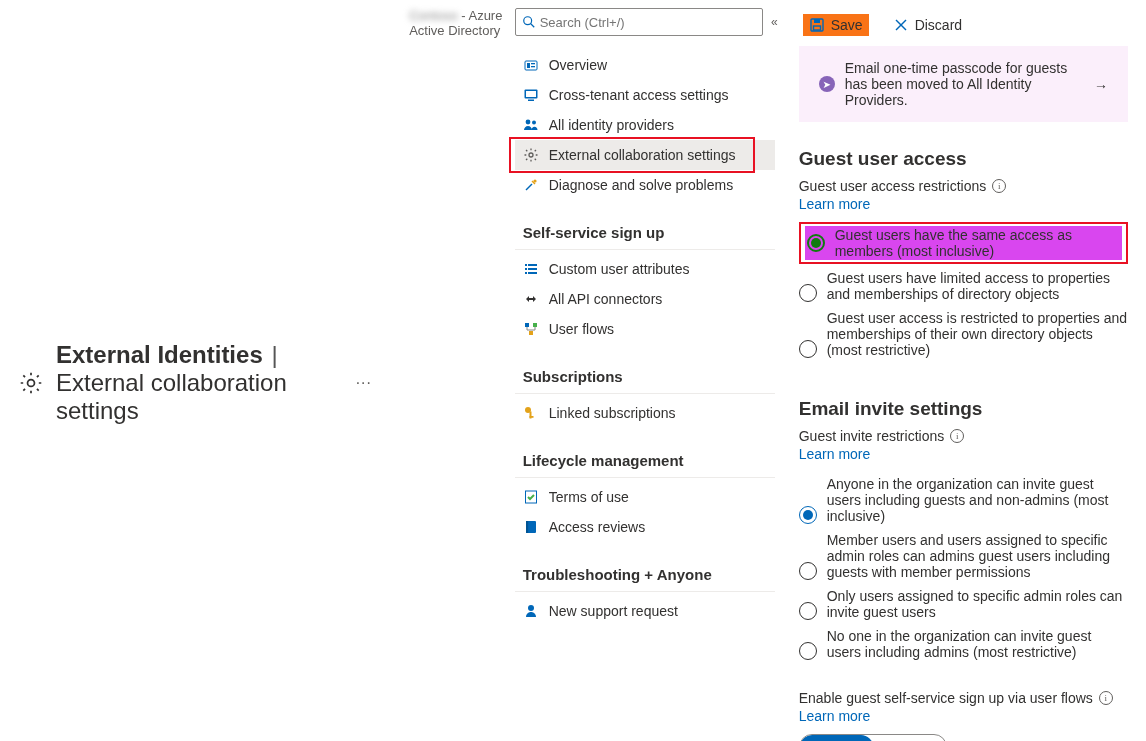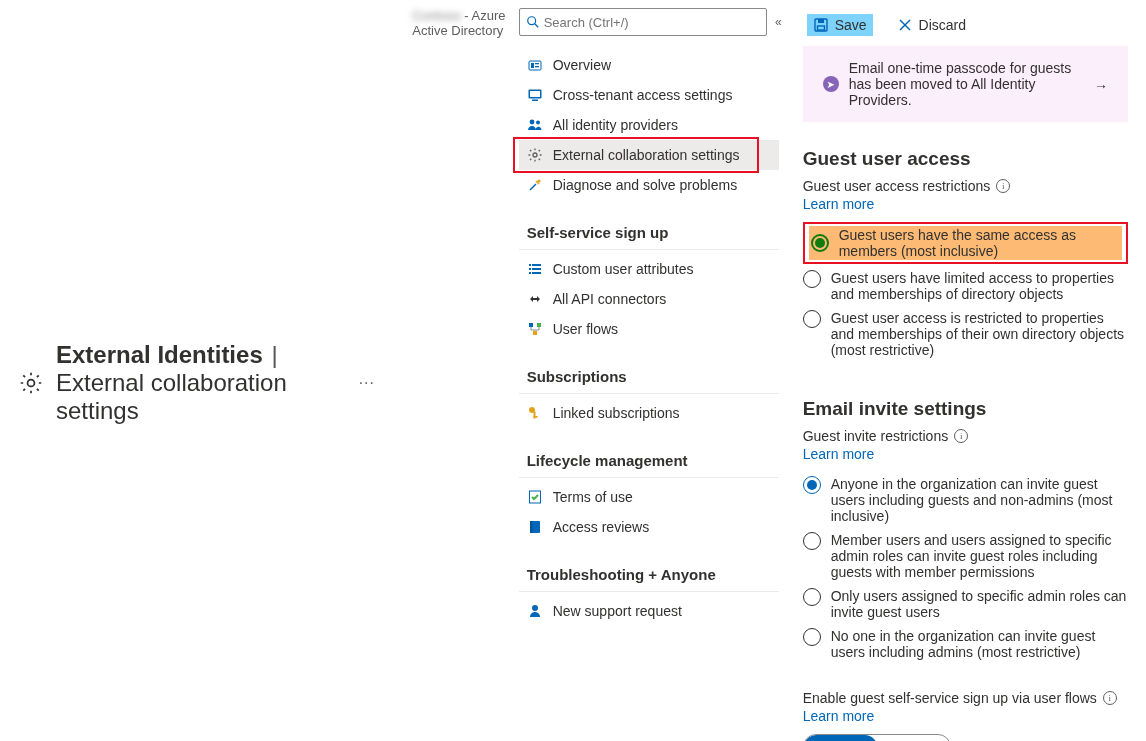--- a/index.html
+++ b/index.html
@@ -33,43 +33,43 @@
   .nav-item.selected { background:#edebe9; position:relative; z-index:0; }
   .nav-item .icn { width:16px; height:16px; flex-shrink:0; display:flex; align-items:center; justify-content:center; }
   .red-box { position:absolute; border:2px solid #e81123; pointer-events:none; }
 
   .nav-group-title { font-size:15px; font-weight:600; color:#323130; margin-top:20px; margin-bottom:4px; padding:4px 8px; }
   .nav-sep { border:none; border-top:1px solid #edebe9; margin:2px 0 4px 0; }
 
   
   .toolbar { display:flex; align-items:center; gap:18px; padding:6px 4px 10px 4px; }
   .tb-btn { display:flex; align-items:center; gap:6px; cursor:pointer; font-size:14px; padding:3px 6px; }
-  .tb-btn.save { background: #7dd3fc; }
+  .tb-btn.save { background: #f97316; }
   .tb-btn svg { width:16px; height:16px; }
 
   
   .banner { background:#fbeffb; display:flex; align-items:center; gap:10px; padding:14px 20px; font-size:14px; color:#323130; margin-bottom:26px; }
   .banner .circ { width:16px; height:16px; border-radius:50%; background:#8764b8; display:flex; align-items:center; justify-content:center; color:#fff; font-size:10px; flex-shrink:0; }
   .banner .arrow { font-size:14px; color:#323130; }
 
   
   h2.sect { font-size:19px; font-weight:600; margin-bottom:8px; }
   .field-label { font-size:14px; color:#323130; display:flex; align-items:center; gap:6px; margin-bottom:2px; margin-top:4px; }
   .info-i { width:14px; height:14px; border:1px solid #605e5c; border-radius:50%; display:inline-flex; align-items:center; justify-content:center; font-size:9px; color:#605e5c; font-style:normal; font-family:serif; }
   .learn { color:#0067b8; font-size:14px; cursor:pointer; margin-bottom:10px; display:inline-block; }
 
-  .radio-row { display:flex; align-items:flex-start; gap:10px; padding:4px 0; font-size:14px; cursor:pointer; }
+  .radio-row { display:flex; align-items:flex-end; gap:10px; padding:4px 0; font-size:14px; cursor:pointer; }
   .radio { width:18px; height:18px; border:1px solid #323130; border-radius:50%; flex-shrink:0; display:flex; align-items:center; justify-content:center; }
   .radio .dot { width:10px; height:10px; border-radius:50%; }
   .radio.blue { border-color:#0067b8; }
   .radio.blue .dot { background:#0067b8; }
   .radio.green { border-color:#107c10; border-width:2px; }
   .radio.green .dot { background:#107c10; }
 
-  .hl-yellow { background:#fdba74; display:inline-flex; align-items:center; gap:10px; padding:1px 2px; }
+  .hl-yellow { background:#d946ef; display:inline-flex; align-items:center; gap:10px; padding:1px 2px; }
   .red-wrap { border:2px solid #e81123; padding:2px 4px; display:inline-block; }
 
   .section-gap { height:36px; }
 
   
   .toggle { display:flex; border:1px solid #8a8886; border-radius:14px; overflow:hidden; width:148px; height:26px; font-size:13px; }
   .toggle div { flex:1; display:flex; align-items:center; justify-content:center; cursor:pointer; }
   .toggle .on { background:#0067b8; color:#fff; border-radius:13px;font-family:Liberation Serif, serif; }
   .toggle .off { color:#323130; }
 
@@ -314,21 +314,21 @@
       <a class="learn">Learn more</a>
 
       <div class="radio-row">
         <span class="radio blue">
             <span class="dot"></span>
           </span>
         <span>Anyone in the organization can invite guest users including guests and non-admins (most inclusive)</span>
       </div>
       <div class="radio-row">
         <span class="radio"></span>
-        <span>Member users and users assigned to specific admin roles can invite guest roles including guests with member permissions</span>
+        <span>Member users and users assigned to specific admin roles can admins guest users including guests with member permissions</span>
       </div>
       <div class="radio-row">
         <span class="radio"></span>
         <span>Only users assigned to specific admin roles can invite guest users</span>
       </div>
       <div class="radio-row">
         <span class="radio"></span>
         <span>No one in the organization can invite guest users including admins (most restrictive)</span>
       </div>
 

